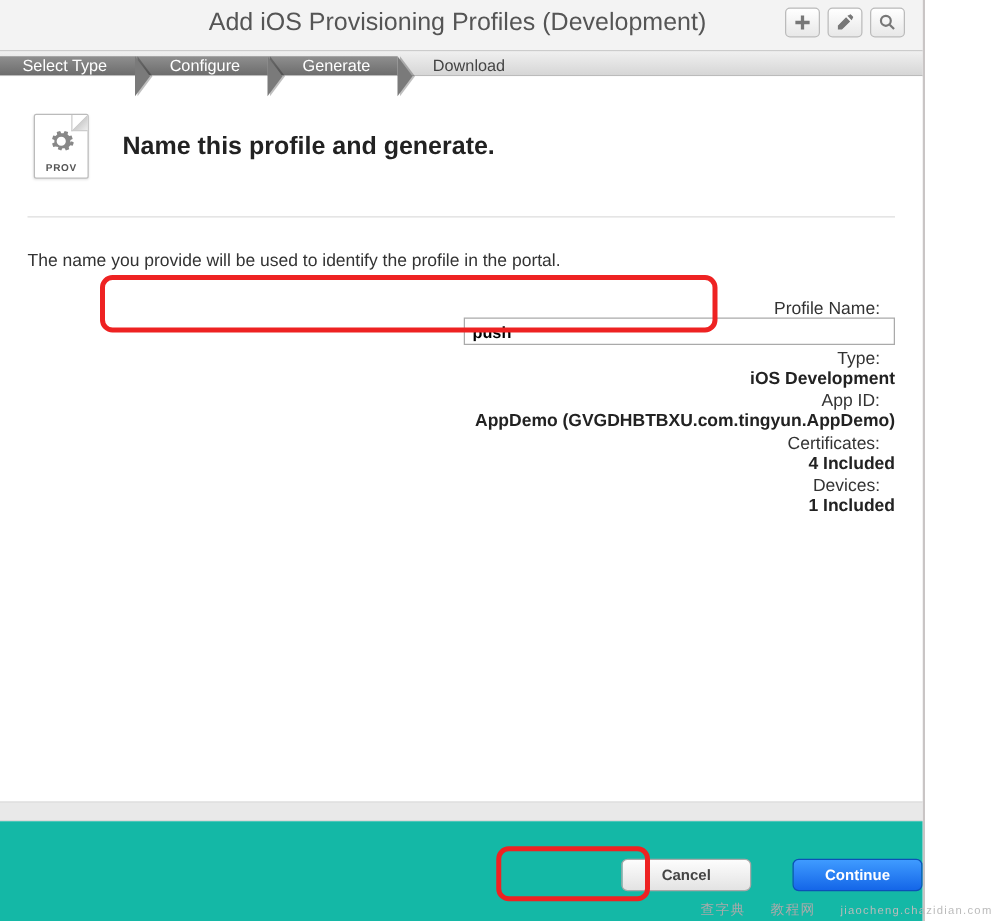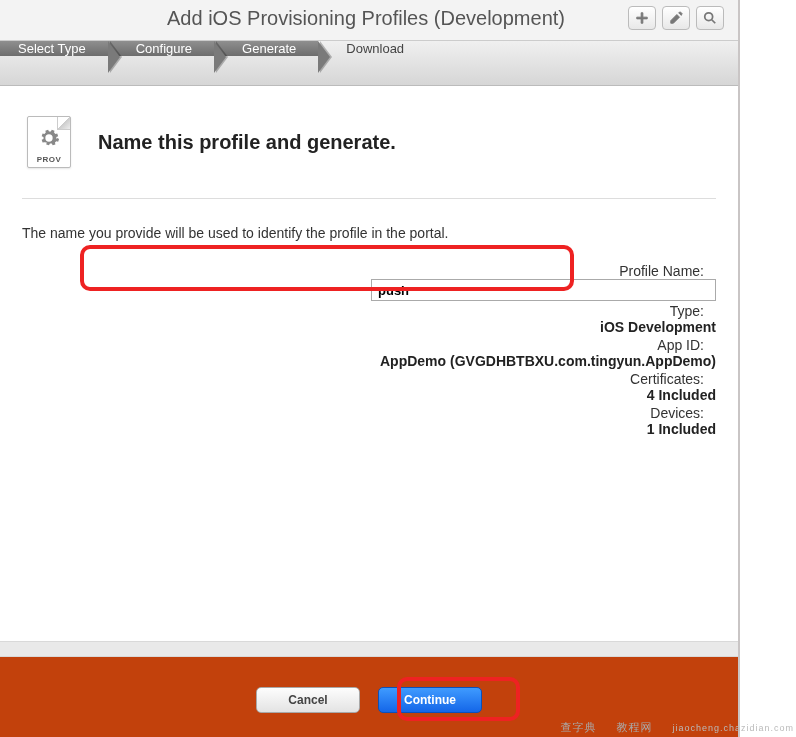--- a/index.html
+++ b/index.html
@@ -42,22 +42,22 @@
       border: 1px solid #bbb;
       border-radius: 4px;
       background: linear-gradient(#fff,#e8e8e8);
       display: flex; align-items: center; justify-content: center;
       color: #777; cursor: pointer;
     }
     .icon-btn svg { width: 14px; height: 14px; fill: #777; stroke: #777; }
     
     .steps {
       display: flex;
-      align-items: flex-start;
-      height: 46px;
+      align-items: flex-end;
+      height: 21px;
       background: linear-gradient(#f0f0f0,#d6d6d6);
       border-top: 1px solid #ccc;
       border-bottom: 1px solid #bbb;
     }
     .step {
       position: relative;
       display: flex;
       align-items: center;
       padding: 0 22px 0 28px;
       font-size: 13px;
@@ -164,22 +164,22 @@
       pointer-events:none;
     }
     .hl1{ left:80px; top:-18px; width:494px; height:46px; }
     .annotation{
       position:absolute;left:572px;top:56px;
       color:#e22;font-size:16px;font-weight:400;
     }
     .footer-sep{height:16px;background:#e9e9e9;border-top:1px solid #d9d9d9;border-bottom:1px solid #d9d9d9;}
     .footer{
       padding: 30px 0 24px 0;
-      display:flex;justify-content:center;gap:18px;
-      background:#c2410c;
+      display:flex;justify-content:flex-end;gap:33px;
+      background:#14b8a6;
       position:relative;
     }
     .btn{
       width:104px;height:26px;
       border:1px solid #a8a8a8;border-radius:5px;
       background:linear-gradient(#fdfdfd,#e3e3e3);
       font-size:12px;font-weight:bold;color:#444;
       cursor:pointer;
     }
     .btn-primary{

